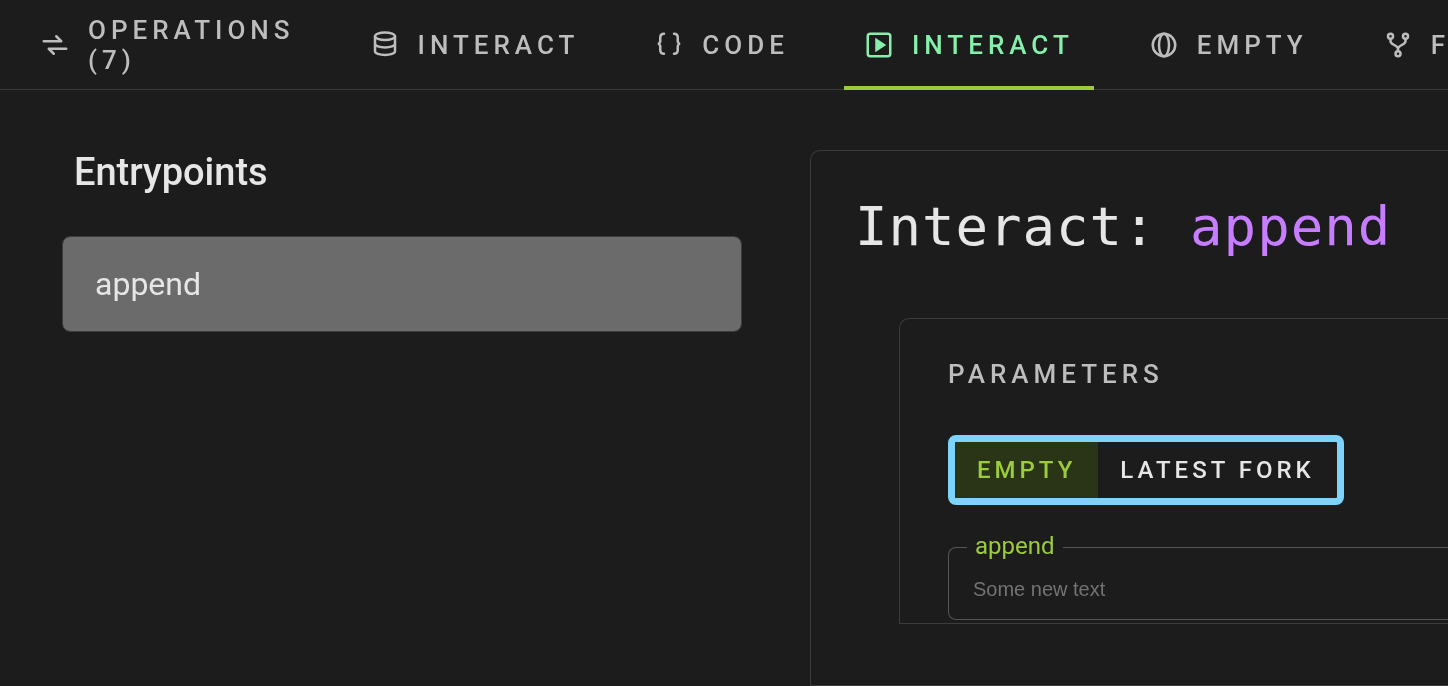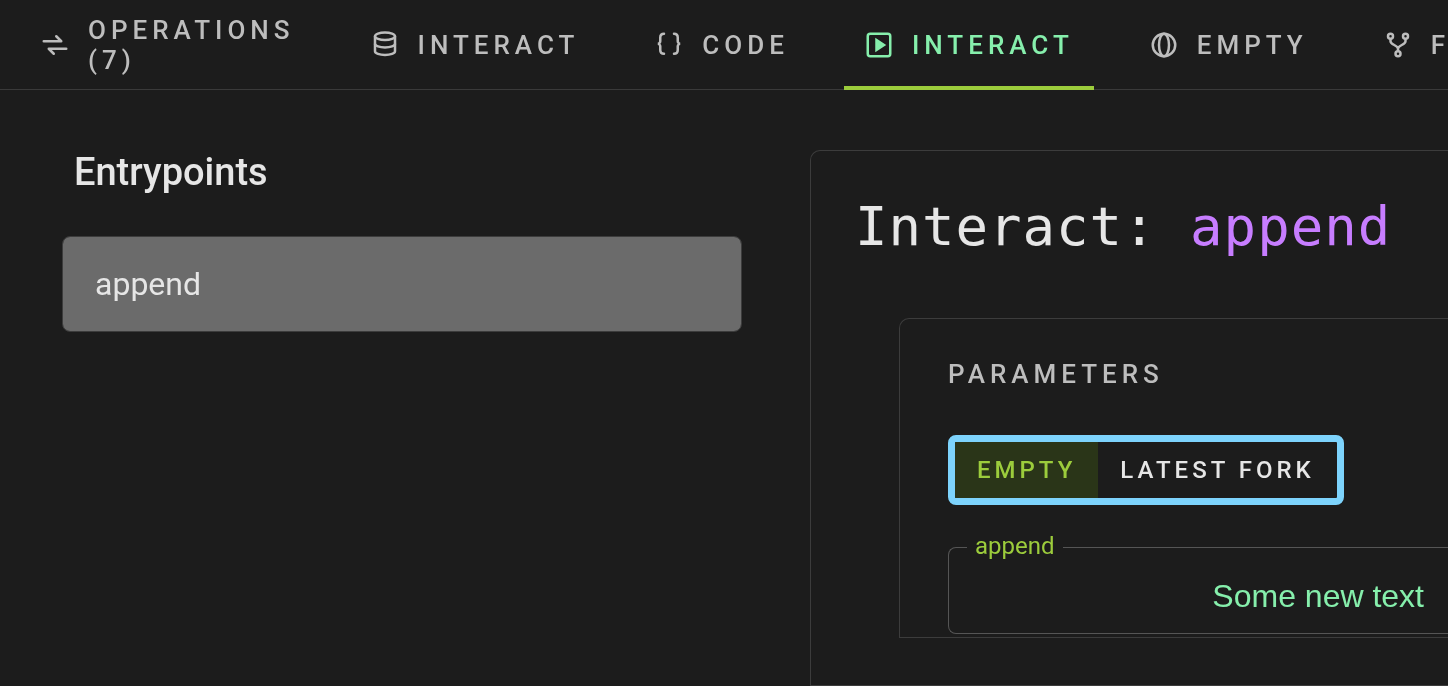--- a/index.html
+++ b/index.html
@@ -152,25 +152,24 @@
     top: -16px;
     left: 18px;
     background: #1c1c1c;
     padding: 0 8px;
     color: #9ccc3c;
     font-size: 24px;
   }
   .field-input {
     border: none;
     background: transparent;
-    color: #86efac;
-    font-size: 32px;
+    color: #737373;
+    font-size: 20px;
     width: 100%;
     outline: none;
-    text-align: right;
   }
 </style>
 </head>
 <body>
 
 <div class="tabbar">
 
   <div class="tab">
     <span class="tab-icon">
       <svg viewBox="0 0 24 24" fill="none" stroke="currentColor" stroke-width="2" stroke-linecap="round" stroke-linejoin="round">

